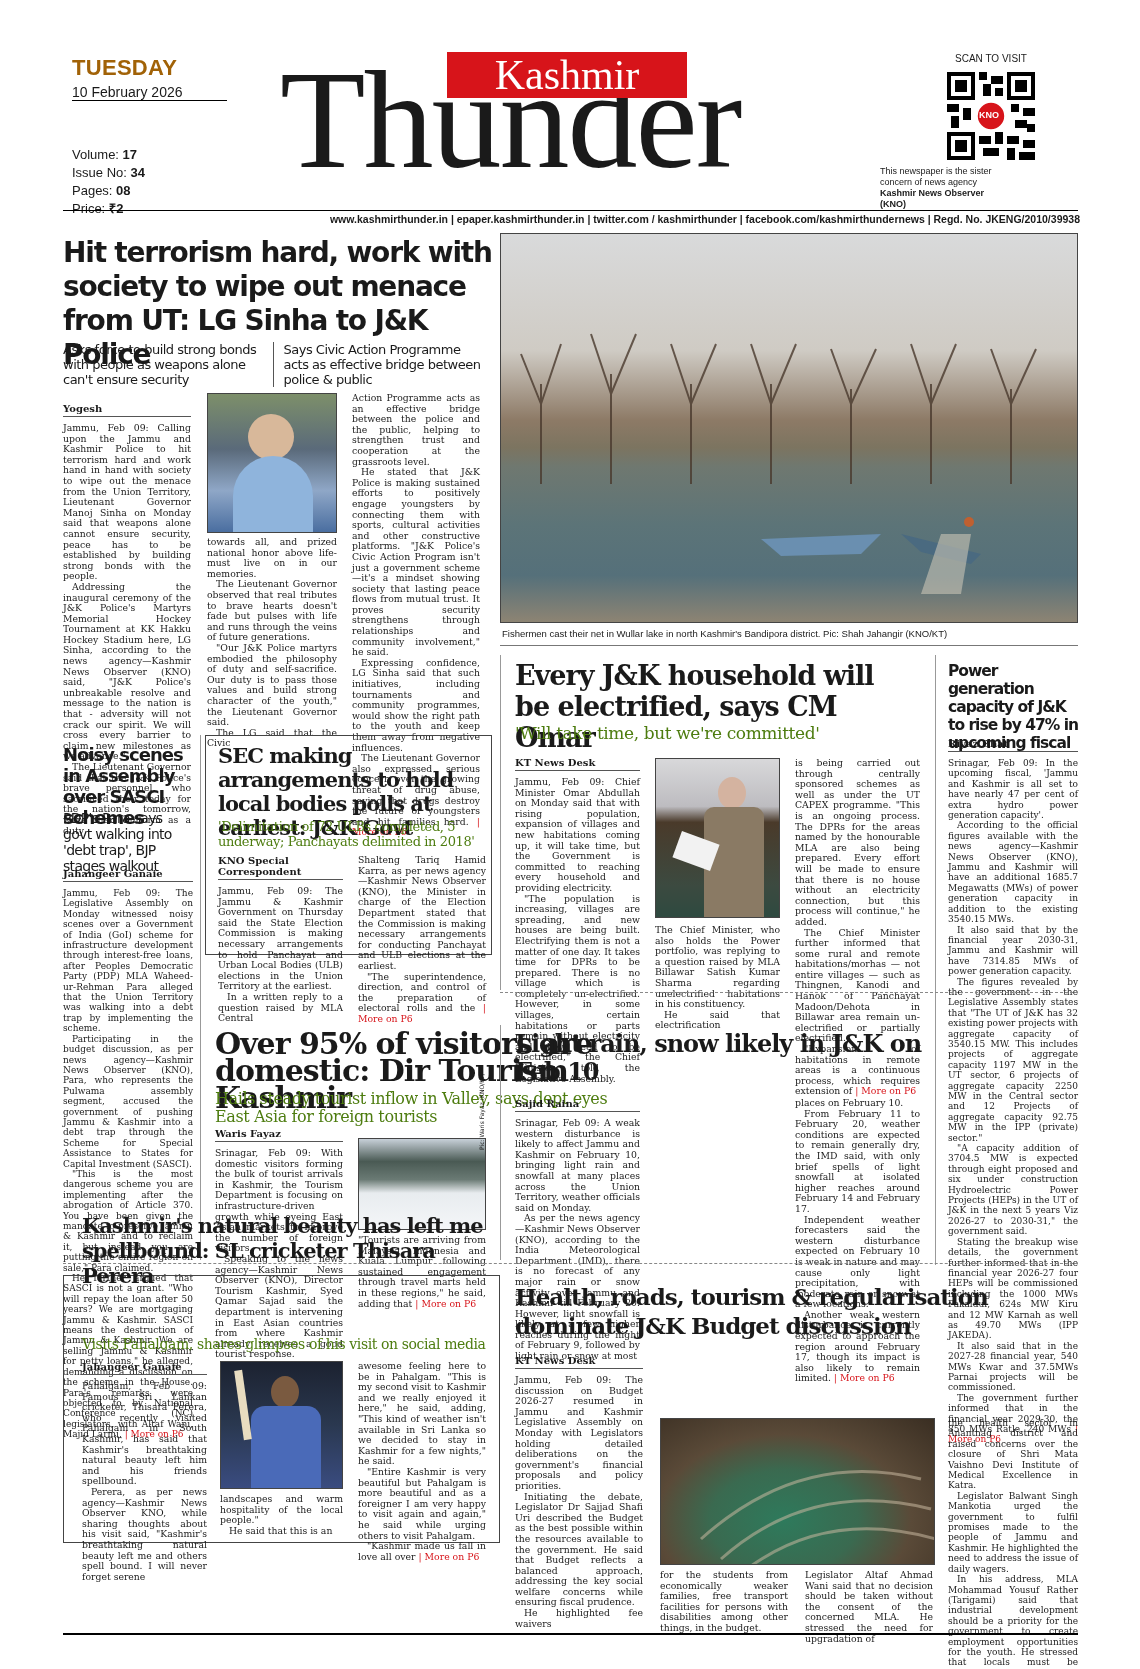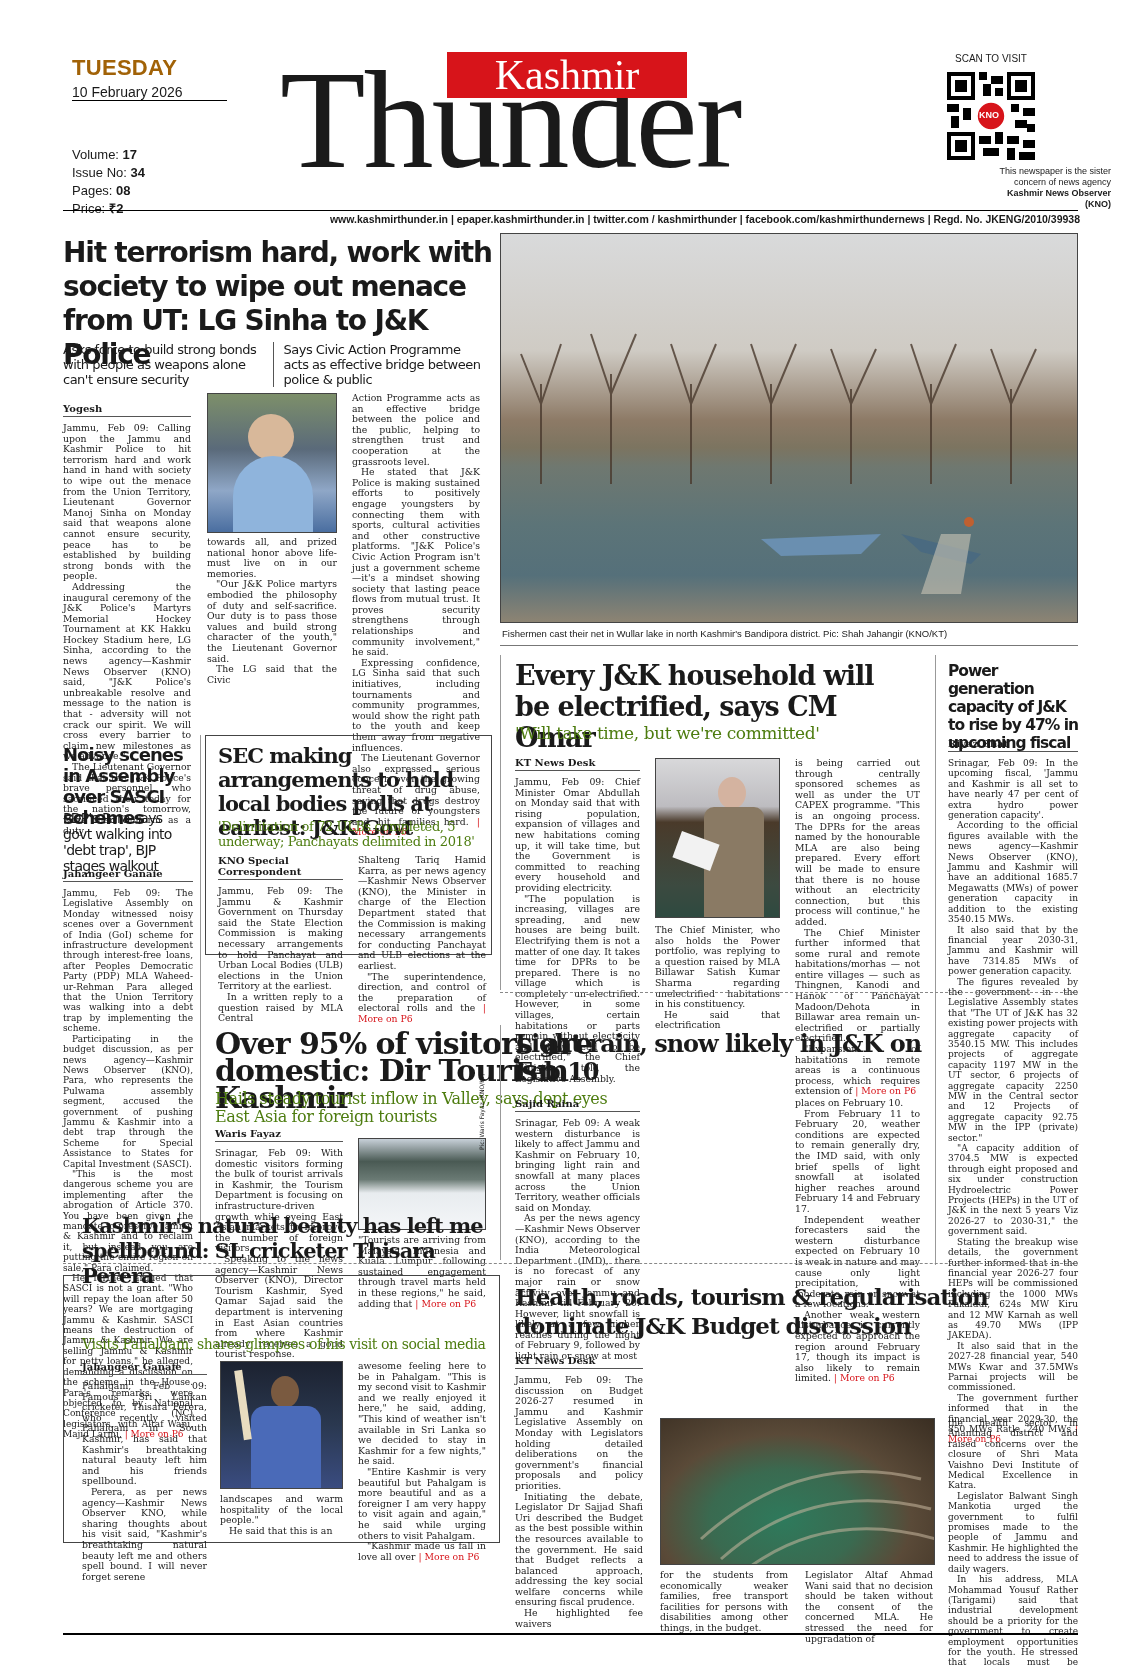--- a/index.html
+++ b/index.html
@@ -8,21 +8,21 @@
 .sans{font-family:"Liberation Sans",sans-serif}
 .day{left:72px;top:55px;font:700 22px "Liberation Sans",sans-serif;color:#a16207;letter-spacing:.3px}
 .date{left:72px;top:84px;font:14px "Liberation Sans",sans-serif}
 .date-rule{left:72px;top:100px;width:155px;height:1px;background:#000}
 .meta{left:72px;top:146px;font:13px "Liberation Sans",sans-serif;line-height:18px}
 .meta b{font-weight:700}
 .mast-k{left:447px;top:52px;width:240px;font:400 42px "Liberation Serif",serif;color:#fff;background:#d7141a;text-align:center;line-height:46px;padding:0 8px}
 .mast-t{left:280px;top:40px;width:580px;font:400 140px "Liberation Serif",serif;line-height:160px;letter-spacing:-2px;}
 .qr-label{left:945px;top:53px;width:92px;text-align:center;font:10px "Liberation Sans",sans-serif}
 .qr{left:947px;top:72px;width:88px;height:88px;background:#fff}
-.qr-note{left:979px;top:166px;width:132px;text-align:right;font:9px/11px "Liberation Sans",sans-serif}
+.qr-note{left:880px;top:166px;width:132px;text-align:left;font:9px/11px "Liberation Sans",sans-serif}
 .qr-note b{font-weight:700}
 .top-rule{left:63px;top:210px;width:1015px;height:1px;background:#000}
 .links{left:210px;top:213px;width:870px;font:700 10.5px "Liberation Sans",sans-serif;text-align:right;white-space:nowrap;overflow:hidden}
 .col-rule{width:1px;background:#999}
 .h-hit{left:63px;top:236px;width:430px;font:700 28px/34px "DejaVu Sans",sans-serif;letter-spacing:-1.2px}
 .decks{left:63px;top:342px;width:430px;display:flex;gap:10px}
 .deck{font:13px/15px "DejaVu Sans",sans-serif;letter-spacing:-.5px;flex:1;border-right:1px solid #555;padding-right:6px}
 .deck:last-child{border-right:none}
 .byline{font:700 10px "DejaVu Serif",serif;border-bottom:1px solid #555;padding-bottom:2px;margin-bottom:6px}
 .body{font:9.3px/10.6px "DejaVu Serif",serif;text-align:justify;hyphens:auto}
@@ -110,20 +110,21 @@
     <p>The Lieutenant Governor said that the J&amp;K Police's brave personnel, who sacrificed their today for the nation's tomorrow, wore their uniform as a duty</p>
   </div>
 </div>
 <div class="abs photo" style="left:207px;top:393px;width:130px;height:140px;background:linear-gradient(180deg,#7d8f6a 0%,#5a6a7a 40%,#8fa7c7 70%,#4a6ea0 100%)">
   <div style="position:absolute;left:40px;top:20px;width:46px;height:46px;border-radius:50%;background:#d8b89a"></div>
   <div style="position:absolute;left:25px;top:62px;width:80px;height:80px;border-radius:40px 40px 0 0;background:#8fb4dc"></div>
 </div>
 <div class="abs" style="left:207px;top:537px;width:130px">
   <div class="body">
     <p style="text-indent:0">towards all, and prized national honor above life- must live on in our memories.</p>
+    <p>The Lieutenant Governor observed that real tributes to brave hearts doesn't fade but pulses with life and runs through the veins of future generations.</p>
     <p>"Our J&amp;K Police martyrs embodied the philosophy of duty and self-sacrifice. Our duty is to pass those values and build strong character of the youth," the Lieutenant Governor said.</p>
     <p>The LG said that the Civic</p>
   </div>
 </div>
 <div class="abs" style="left:352px;top:393px;width:128px">
   <div class="body">
     <p style="text-indent:0">Action Programme acts as an effective bridge between the police and the public, helping to strengthen trust and cooperation at the grassroots level.</p>
     <p>He stated that J&amp;K Police is making sustained efforts to positively engage youngsters by connecting them with sports, cultural activities and other constructive platforms. "J&amp;K Police's Civic Action Program isn't just a government scheme—it's a mindset showing society that lasting peace flows from mutual trust. It proves security strengthens through relationships and community involvement," he said.</p>
     <p>Expressing confidence, LG Sinha said that such initiatives, including tournaments and community programmes, would show the right path to the youth and keep them away from negative influences.</p>
     <p><span>The Lieutenant Governor also expressed serious concern over the growing threat of drug abuse, saying that drugs destroy the future of youngsters and hit families hard.</span> <span class="more">| More on P6</span></p>

